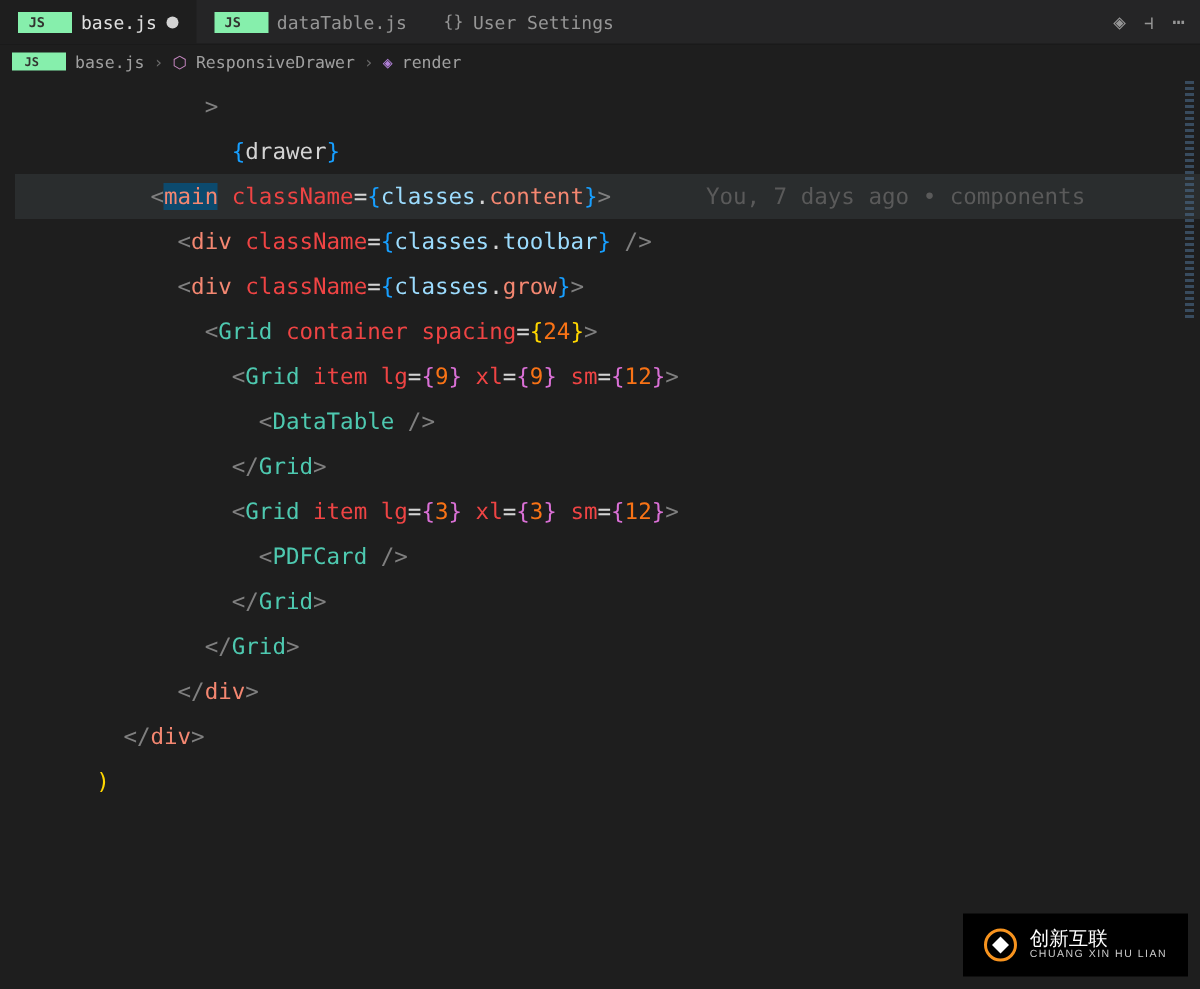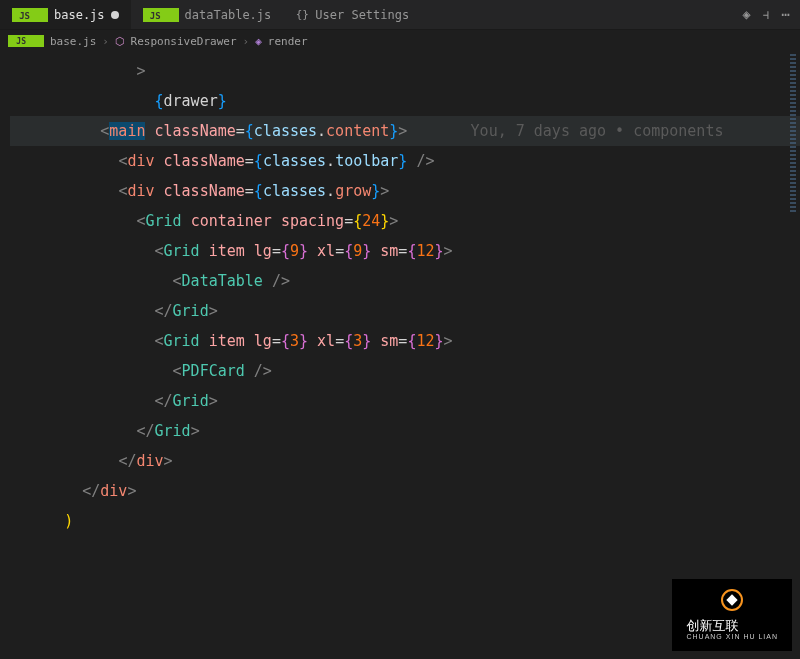--- a/index.html
+++ b/index.html
@@ -30,21 +30,21 @@
     color: #969696;
     cursor: pointer;
   }
   .tab.active {
     background: #1e1e1e;
     color: #e0e0e0;
   }
   .js-icon {
     width: 14px;
     height: 14px;
-    background: #84cc16;
+    background: #86efac;
     color: #323330;
     font-size: 9px;
     font-weight: bold;
     display: flex;
     align-items: flex-end;
     justify-content: flex-end;
     padding: 1px 18px;
   }
   .json-icon {
     width: 14px;
@@ -93,21 +93,21 @@
     height: 30px;
   }
   .line.highlighted {
     background: #2a2d2e;
   }
   
   .punct { color: #808080; }
   .bracket { color: #da70d6; }
   .bracket2 { color: #179fff; }
   .bracket3 { color: #ffd700; }
-  .attr { color: #fca5a5; }
+  .attr { color: #ef4444; }
   .prop { color: #9cdcfe; }
   .num { color: #f97316; }
   .text { color: #d4d4d4; }
   .comp { color: #4ec9b0; }
   .red { color: #f48771; }
   .hl-bg { background: #0c4a6e; }
   .blame { color: #5a5a5a; }
   .minimap {
     position: absolute;
     right: 4px;
@@ -122,21 +122,20 @@
     right: 8px;
     bottom: 8px;
     background: #000;
     color: #fff;
     padding: 10px 14px;
     display: flex;
     align-items: center;
     gap: 8px;
     font-size: 13px;
     font-family: Arial, sans-serif;
-    flex-direction: column;
   }
   .wm-logo {
     width: 22px;
     height: 22px;
     border: 2px solid #f7931e;
     border-radius: 50%;
     position: relative;
   }
   .wm-logo::before {
     content: "";

